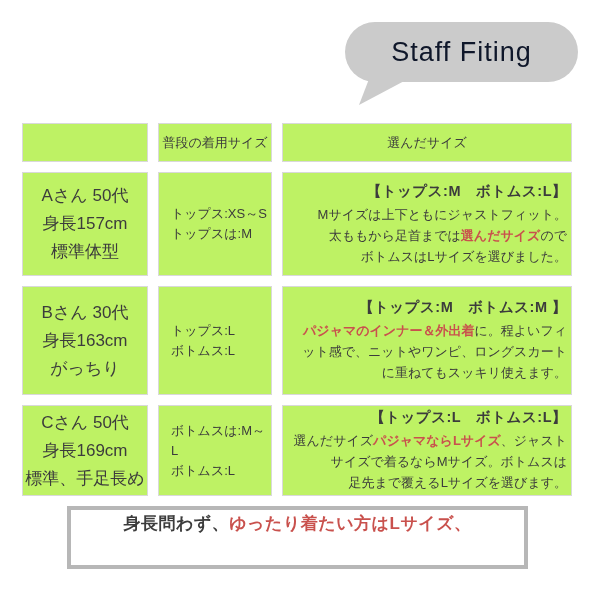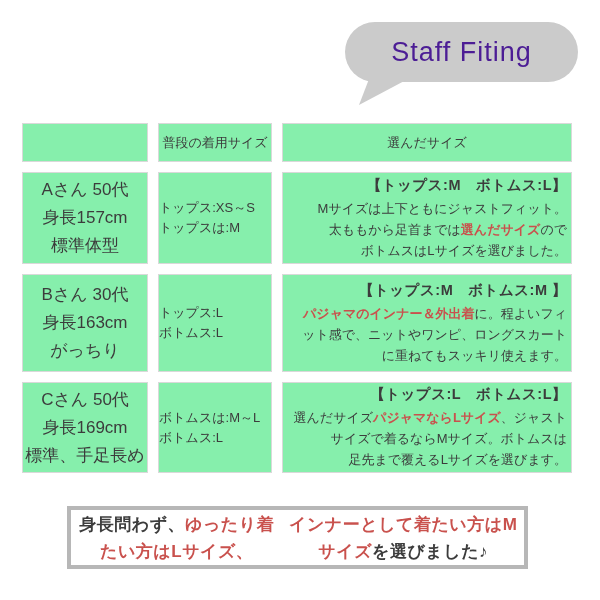--- a/index.html
+++ b/index.html
@@ -10,45 +10,45 @@
     --summaryborder:#b7b7b7;
   }
   *{margin:0;padding:0;box-sizing:border-box;}
   html,body{background:#fff;}
   body{font-family:"Liberation Sans","DejaVu Sans",sans-serif;color:var(--text);}
   .canvas{position:relative;width:600px;height:600px;background:#fff;overflow:hidden;}
 
   
   .bubble{position:absolute;left:345px;top:22px;width:233px;height:60px;
     background:var(--bubble);border-radius:30px;display:flex;align-items:center;justify-content:center;}
-  .bubble-label{color:#4c1d95;font-size:27px;letter-spacing:1px;font-weight:400;}
+  .bubble-label{color:#0f172a;font-size:27px;letter-spacing:1px;font-weight:400;}
   .bubble-tail{position:absolute;left:356px;top:79px;width:52px;height:26px;display:block;}
 
   
   table.fit{position:absolute;left:12px;top:113px;border-collapse:separate;border-spacing:10px;table-layout:fixed;}
-  table.fit td{background:#86efac;border:1px solid var(--cellborder);vertical-align:middle;}
+  table.fit td{background:#bef264;border:1px solid var(--cellborder);vertical-align:middle;}
   .col-profile{width:126px;}
   .col-usual{width:114px;}
   .col-chosen{width:290px;}
   tr.head td{height:39px;text-align:center;font-size:13px;}
   tr.head td.blank{border:1px solid var(--cellborder);}
-  tr.rowA td{height:92px;}
-  tr.rowB td{height:98px;}
+  tr.rowA td{height:104px;}
+  tr.rowB td{height:109px;}
   tr.rowC td{height:90px;}
   td.profile{text-align:center;font-size:17px;line-height:28px;}
-  td.usual{font-size:13px;line-height:20px;padding-left:0;}
+  td.usual{font-size:13px;line-height:20px;padding-left:12px;}
   td.chosen{text-align:right;padding:2px 4px;}
   .chosen-title{font-size:14.5px;font-weight:700;margin-bottom:3px;letter-spacing:.5px;}
   .rich .rline{font-size:13px;line-height:21px;}
   .rich .rline .red{color:var(--red);font-weight:700;}
 
   
   .summary{position:absolute;left:67px;top:506px;width:461px;height:63px;
     border:4px solid var(--summaryborder);background:#fff;
-    display:flex;flex-direction:row;align-items:center;}
+    display:flex;flex-direction:column;align-items:center;}
   .summary .rline{font-size:17px;font-weight:700;line-height:27px;letter-spacing:.5px;text-align:center;}
   .summary .rline .red{color:var(--red);}
 </style>
 </head>
 <body>
 
 <div class="canvas">
 
   <div class="bubble">
     <span class="bubble-label">Staff Fiting</span>
@@ -122,16 +122,15 @@
               <div class="rline"><span>サイズで着るならMサイズ。ボトムスは</span></div>
               <div class="rline"><span>足先まで覆えるLサイズを選びます。</span></div>
             </div>
       </td>
     </tr>
   </tbody>
     </table>
 
   <div class="summary">
       <div class="rline"><span>身長問わず、</span><span class="red">ゆったり着たい方はLサイズ、</span></div>
-      <div class="rline"><span class="red">インナーとして着たい方はMサイズ</span><span>を選びました♪</span></div>
     </div>
 
 </div>
 
 </body></html>

